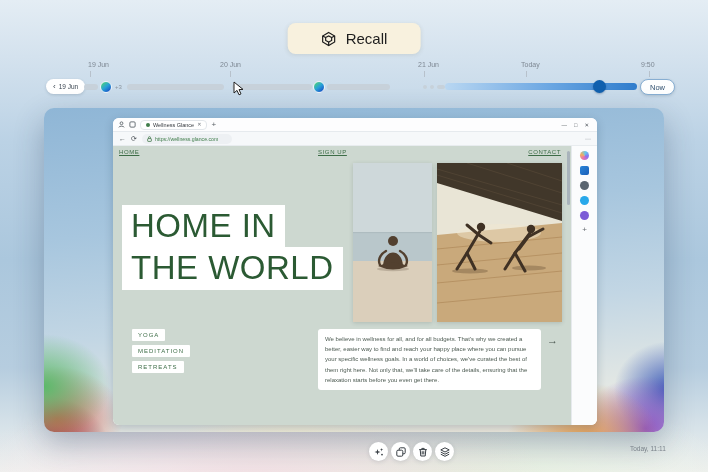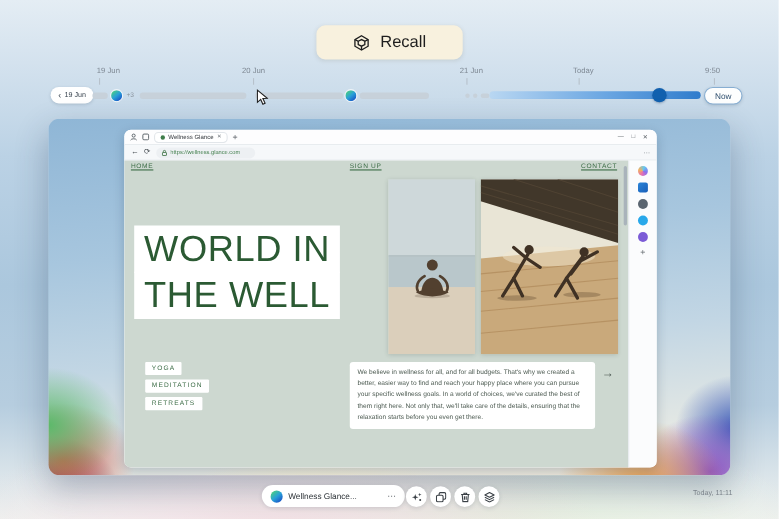--- a/index.html
+++ b/index.html
@@ -291,22 +291,22 @@
             <g stroke="#3f3124" stroke-width="3" stroke-linecap="round" fill="#3f3124">
               <circle cx="94" cy="66" r="4.2" stroke="none"></circle>
               <path d="M78,90 L93,70" fill="none"></path>
               <path d="M91,74 L106,66 M91,74 L82,86" fill="none"></path>
               <path d="M78,90 L68,106 M78,90 L88,108" fill="none"></path>
             </g>
           </svg>
         </span>
 
         <div class="headline">
-          <div class="hl-line">WORLD IN</div>
-          <div class="hl-line">THE WELL</div>
+          <div class="hl-line">HOME IN</div>
+          <div class="hl-line">THE WORLD</div>
         </div>
 
         <div class="tags">
           <div class="tag">YOGA</div>
           <div class="tag">MEDITATION</div>
           <div class="tag">RETREATS</div>
         </div>
 
         <div class="para-box">We believe in wellness for all, and for all budgets. That's why we created a better, easier way to find and reach your happy place where you can pursue your specific wellness goals. In a world of choices, we've curated the best of them right here. Not only that, we'll take care of the details, ensuring that the relaxation starts before you even get there.</div>
         <span class="para-arrow">→</span>
@@ -319,25 +319,20 @@
         <span class="sb-icon sb-outlook"></span>
         <span class="sb-icon sb-gray"></span>
         <span class="sb-icon sb-blue"></span>
         <span class="sb-icon sb-purple"></span>
         <span class="sb-plus">+</span>
       </div>
     </div>
   </div>
 
 
-  <div class="search-pill">
-    <span class="edge-ic"></span>
-    <span class="search-text">Wellness Glance...</span>
-    <span class="search-more">⋯</span>
-  </div>
 
   <button class="round-btn btn-sparkle">
     <span style="display:flex">
       <svg width="10" height="10" viewBox="0 0 10 10" fill="#3a4046">
         <path d="M3.5,2 L4.2,4.3 L6.5,5 L4.2,5.7 L3.5,8 L2.8,5.7 L0.5,5 L2.8,4.3 Z"></path>
         <path d="M7.6,1 L8,2.3 L9.3,2.7 L8,3.1 L7.6,4.4 L7.2,3.1 L5.9,2.7 L7.2,2.3 Z"></path>
         <circle cx="8" cy="7.6" r="0.9"></circle>
       </svg>
     </span>
   </button>

